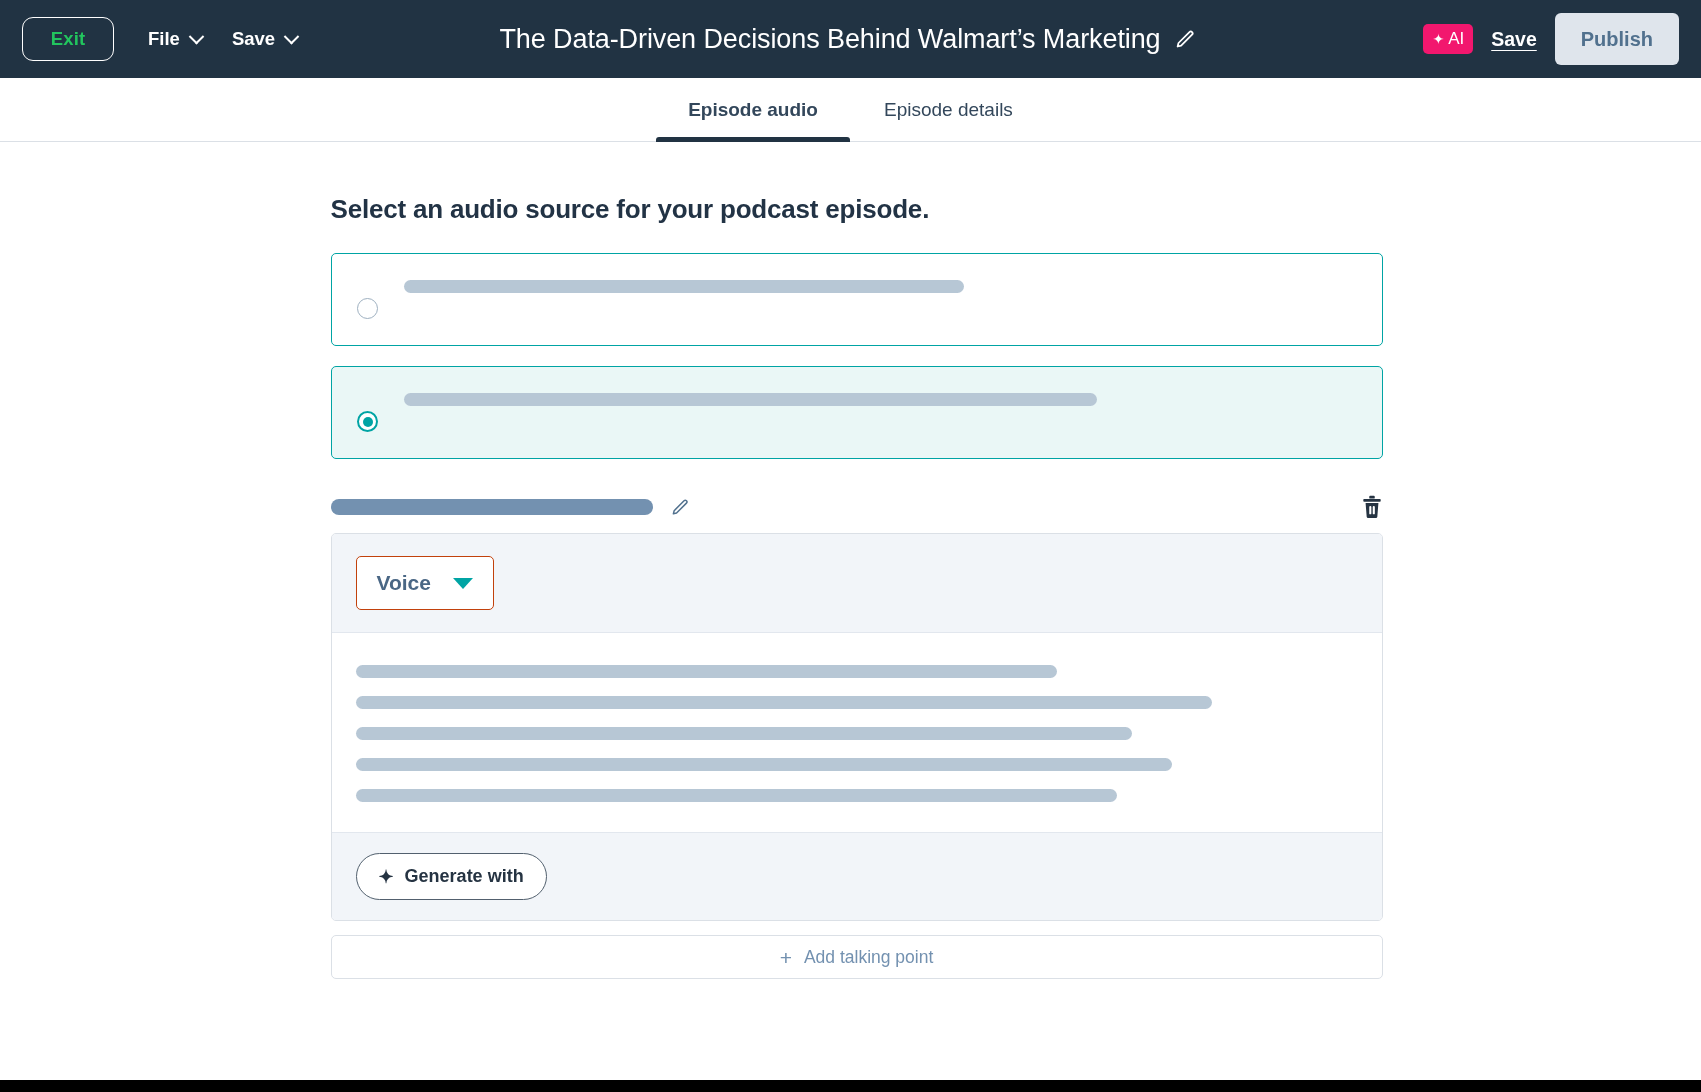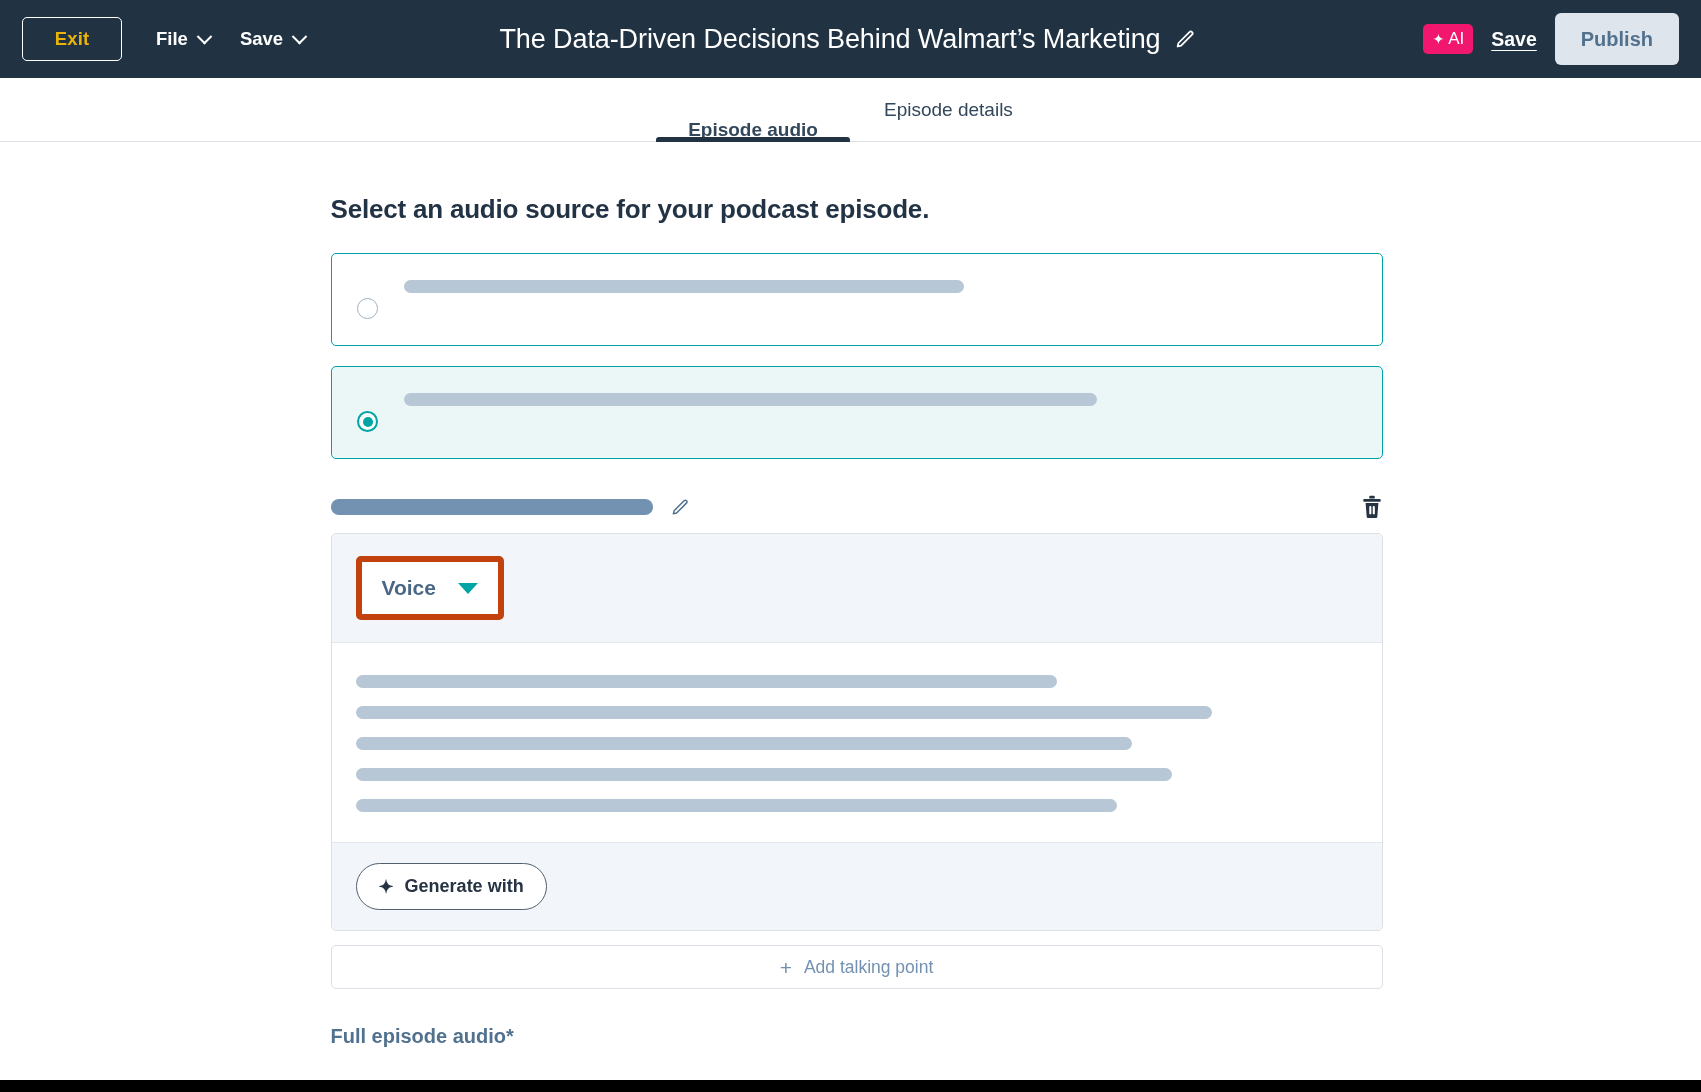--- a/index.html
+++ b/index.html
@@ -15,25 +15,25 @@
   
   .topbar {
     height: 78px;
     background: #213343;
     display: flex;
     align-items: center;
     padding: 0 22px;
     position: relative;
   }
   .exit-btn {
-    width: 100px; height: 44px;
+    width: 92px; height: 44px;
     border: 1.6px solid #ffffff;
-    border-radius: 5px;
+    border-radius: 11px;
     background: transparent;
-    color: #eab308;
+    color: #22c55e;
     font-size: 18.5px;
     font-weight: 700;
     letter-spacing: .2px;
     display: flex; align-items: center; justify-content: center;
     cursor: pointer;
   }
   .menu-group { display: flex; align-items: center; margin-left: 34px; gap: 30px; }
   .menu-item {
     display: flex; align-items: center; gap: 11px;
     color: #ffffff;
@@ -111,21 +111,21 @@
     gap: 58px;
   }
   .tab {
     display: flex; align-items: center;
     font-size: 19px;
     color: #33475b;
     cursor: pointer;
     position: relative;
     padding: 0 4px;
   }
-  .tab.active { font-weight: 700; align-items: flex-end; }
+  .tab.active { font-weight: 700; }
   .tab.active::after {
     content: "";
     position: absolute;
     left: -28px; right: -28px; bottom: -1px;
     height: 5px;
     background: #213343;
     border-radius: 3px 3px 0 0;
   }
 
   
@@ -219,21 +219,21 @@
     overflow: hidden;
   }
   .tp-head {
     background: #f2f5f9;
     border-bottom: 1px solid #e2e7ee;
     padding: 22px 24px;
   }
   .voice-select {
     display: inline-flex; align-items: center; gap: 22px;
     background: #ffffff;
-    border: 6px solid #c2410c;
+    border: 1px solid #c2410c;
     border-radius: 5px;
     padding: 14px 20px;
     font-size: 21px;
     font-weight: 700;
     color: #4a6785;
     cursor: pointer;
   }
   .tri-down {
     width: 0; height: 0;
     border-left: 10px solid transparent;
@@ -394,18 +394,17 @@
           <span>Generate with</span>
         </button>
       </div>
     </div>
 
     <div class="add-row">
       <span class="plus">+</span>
       <span>Add talking point</span>
     </div>
 
-    <div class="full-label">Full episode audio*</div>
 
   </div>
 </div>
 
 <div class="bottom-bar"></div>
 
 </body></html>

